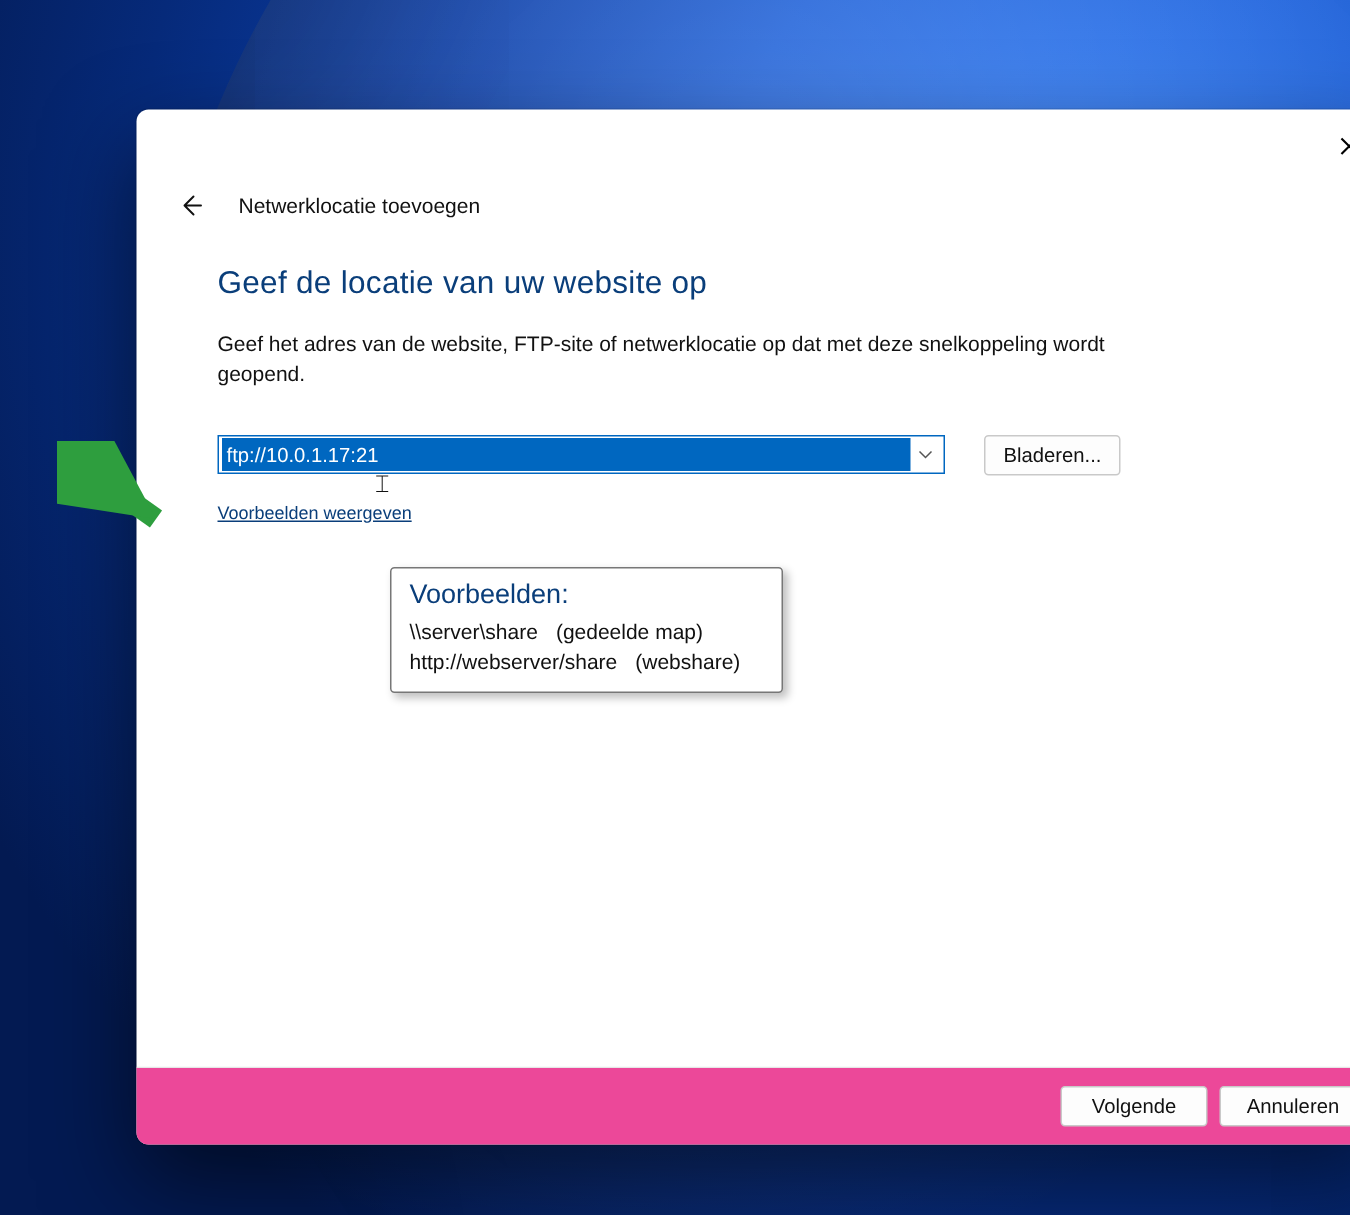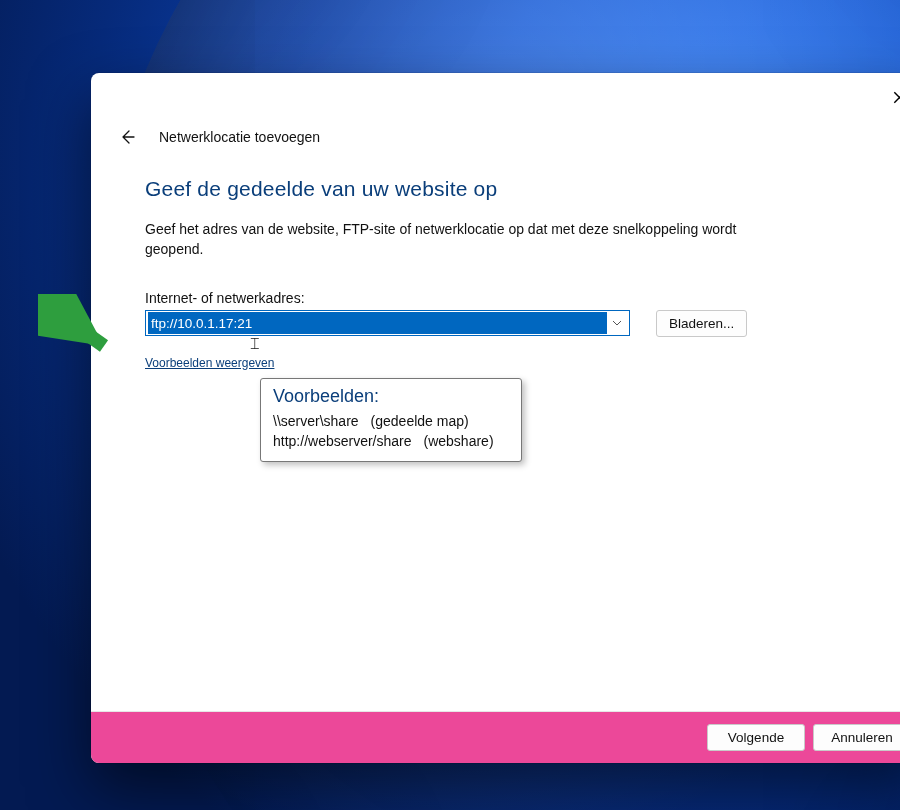--- a/index.html
+++ b/index.html
@@ -145,24 +145,23 @@
   <div class="header-row">
     <div class="back-btn">
       <svg viewBox="0 0 16 16" width="16" height="16">
           <path d="M10 2 L4 8 L10 14 M4 8 H15" stroke="#111" stroke-width="1.3" fill="none" stroke-linecap="round" stroke-linejoin="round"></path>
         </svg>
     </div>
     <div class="wizard-title">Netwerklocatie toevoegen</div>
   </div>
 
   <div class="content">
-    <div class="page-heading">Geef de gedeelde van uw website op</div>
+    <div class="page-heading">Geef de locatie van uw website op</div>
     <div class="description">Geef het adres van de website, FTP-site of netwerklocatie op dat met deze snelkoppeling wordt geopend.</div>
 
-    <div class="field-label">Internet- of netwerkadres:</div>
     <div class="field-row">
       <div class="combo">
         <input class="combo-input" value="ftp://10.0.1.17:21" style="">
         <div class="combo-caret">
           <svg width="10" height="6" viewBox="0 0 10 6">
               <path d="M1 1 L5 5 L9 1" stroke="#555" stroke-width="1" fill="none"></path>
             </svg>
         </div>
       </div>
       <span class="caret">⌶</span>

